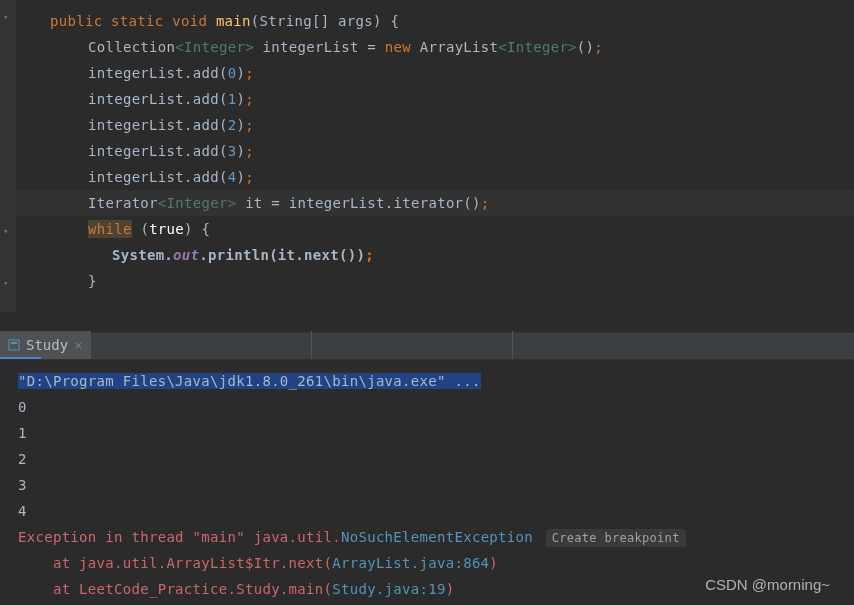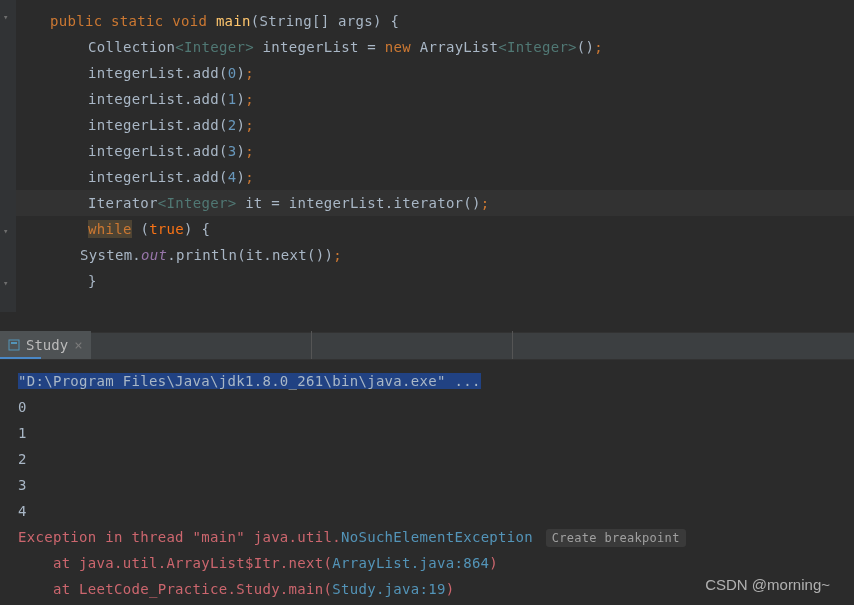--- a/index.html
+++ b/index.html
@@ -40,29 +40,29 @@
       line-height: 26px;
       padding-left: 50px;
       white-space: pre;
       letter-spacing: 0.3px;
     }
     .code-line.highlighted {
       background: #323232;
     }
     .indent-1 { padding-left: 50px; }
     .indent-2 { padding-left: 88px; }
-    .indent-3 { padding-left: 80px; }
+    .indent-3 { padding-left: 112px; font-weight: bold; }
     .kw { color: #cc7832; }
     .method-def { color: #ffc66d; }
     .generic { color: #507874; }
     .num { color: #6897bb; }
     .semi { color: #cc7832; }
     .field-static { color: #9876aa; font-style: italic; }
     .while-hl { background: #4d4333; color: #cc7832; padding: 1px 0; text-align: right; }
-    .true-kw { color: #f97316; }
+    .true-kw { color: #ffffff; }
 
     .tab-bar {
       background: #3c3f41;
       height: 28px;
       display: flex;
       align-items: flex-end;
       border-top: 1px solid #323232;
       border-bottom: 1px solid #323232;
     }
     .tab {

